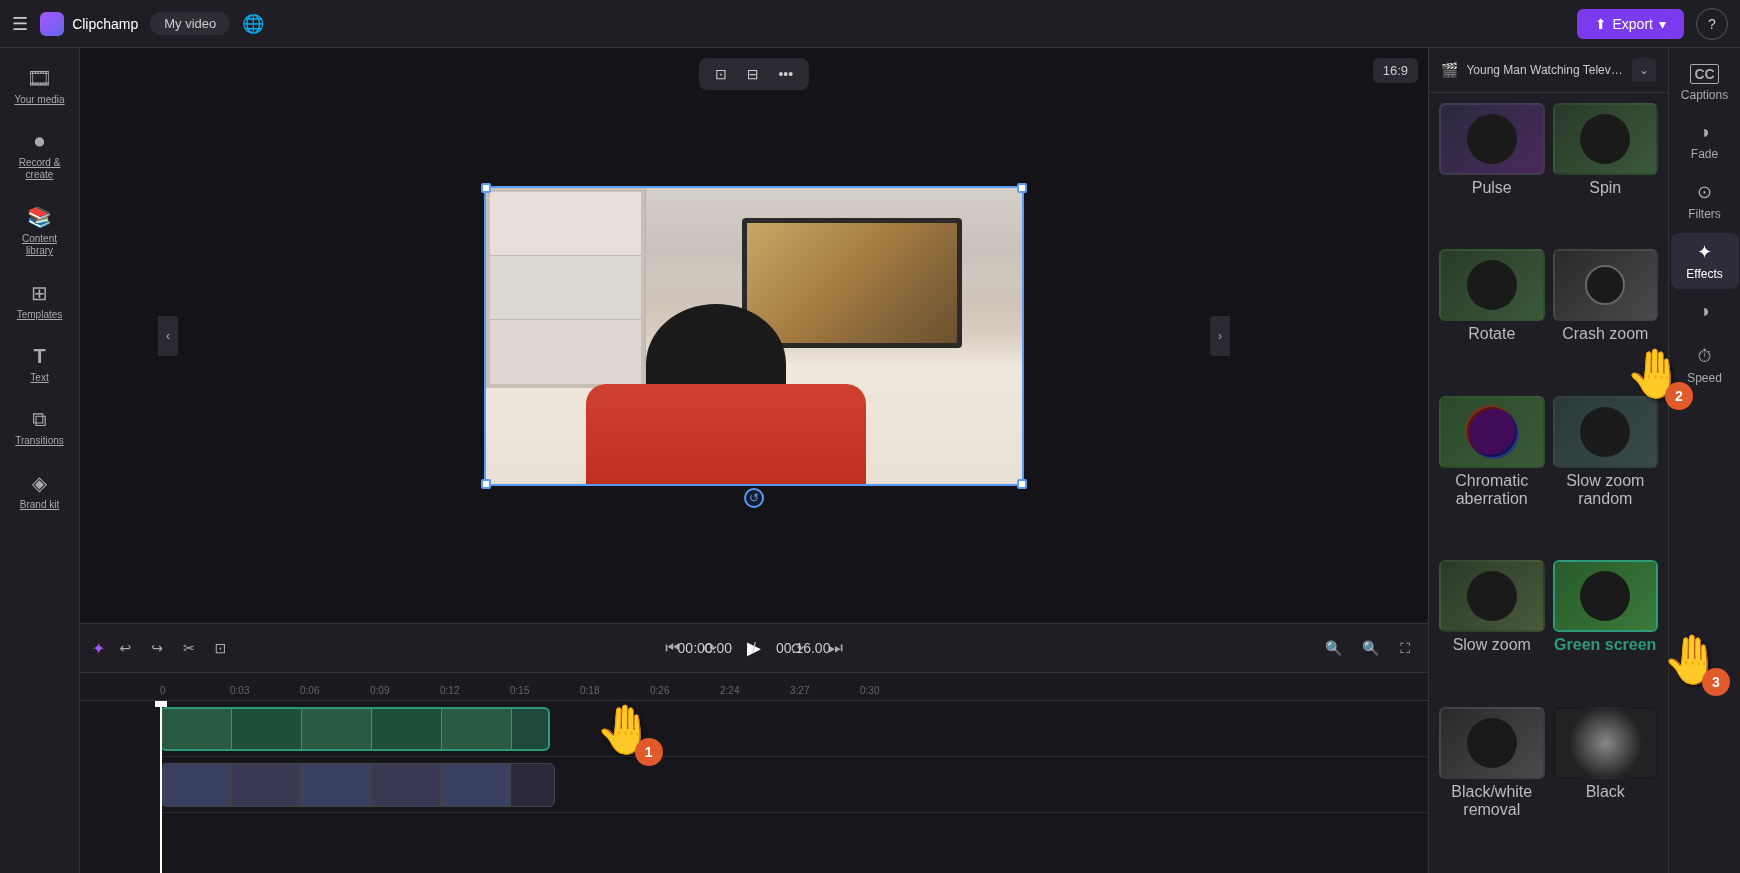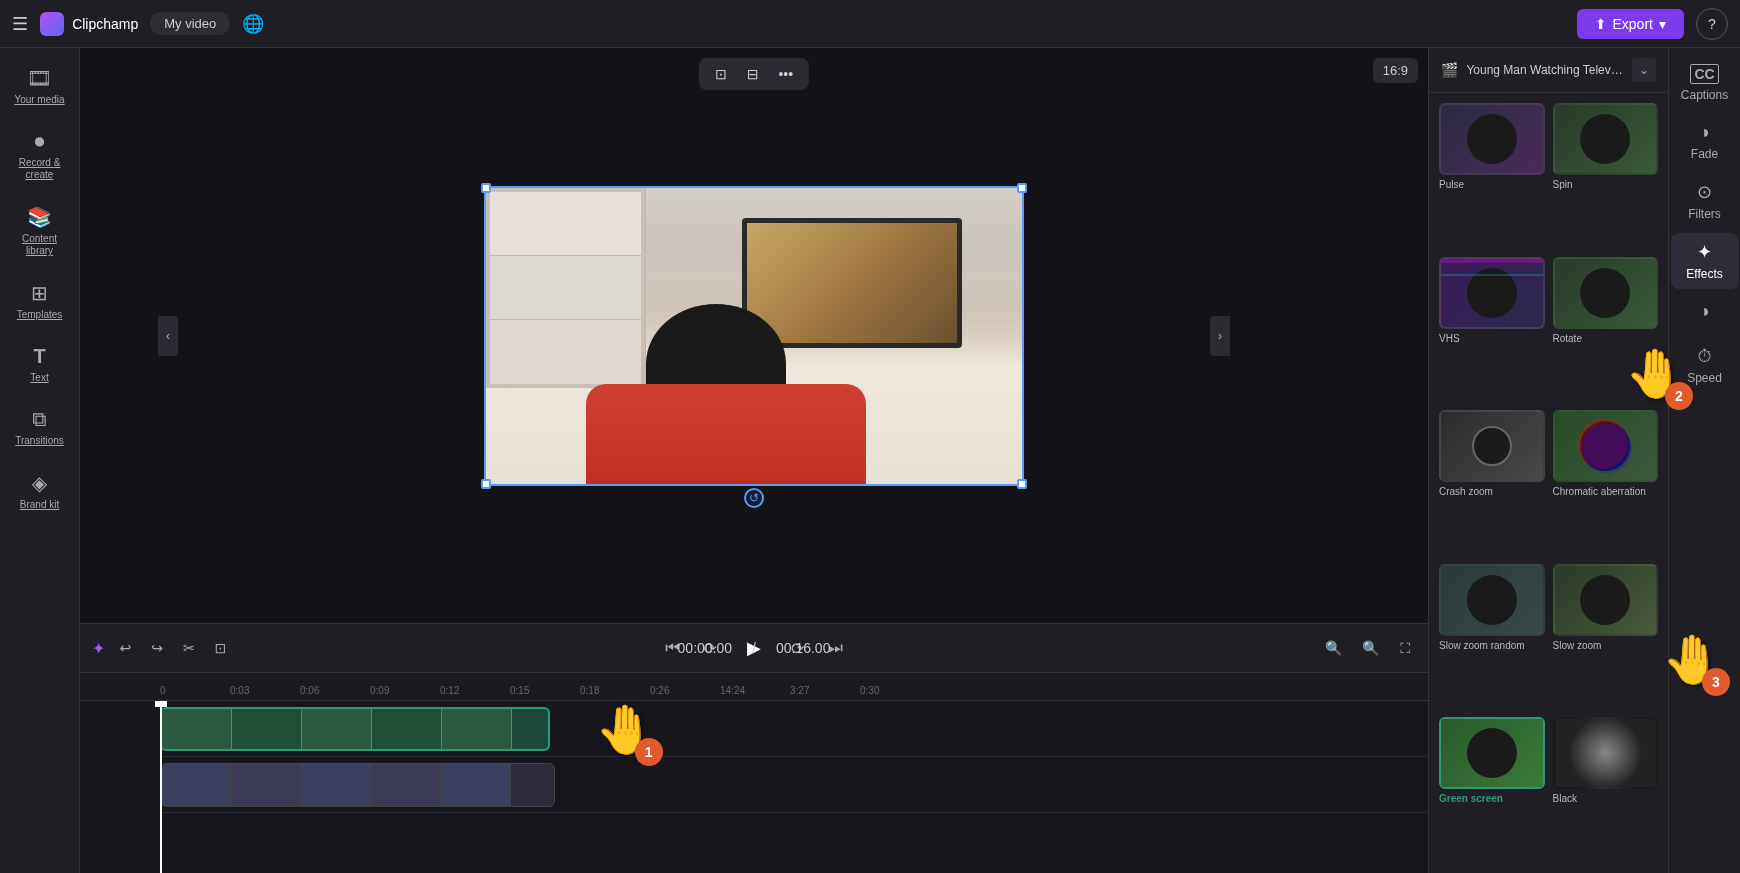--- a/index.html
+++ b/index.html
@@ -73,21 +73,21 @@
     .cursor-head { width: 12px; height: 12px; background: #fff; border-radius: 50% 50% 0 0; position: absolute; top: -6px; left: -5px; }
 
     
     .right-panel { width: 240px; background: #1e1e24; border-left: 1px solid #333; display: flex; flex-direction: column; flex-shrink: 0; overflow: hidden; }
     .right-panel-header { padding: 10px 12px; border-bottom: 1px solid #333; display: flex; align-items: center; gap: 8px; }
     .right-panel-header .vid-icon { font-size: 14px; color: #aaa; }
     .right-panel-header .vid-title { font-size: 12px; color: #ccc; flex: 1; overflow: hidden; text-overflow: ellipsis; white-space: nowrap; }
     .effects-grid { display: grid; grid-template-columns: 1fr 1fr; gap: 8px; padding: 10px; overflow-y: auto; flex: 1; }
     .effect-item { display: flex; flex-direction: column; gap: 4px; cursor: pointer; }
     .effect-thumb { width: 100%; height: 72px; border-radius: 6px; overflow: hidden; background: #2a2a36; border: 2px solid transparent; }
-    .effect-label { font-size: 10px; color: #bbb; text-align: left; }
+    .effect-label { font-size: 16px; color: #bbb; text-align: center; }
 
     
     .effects-sidebar { width: 72px; background: #1e1e24; border-left: 1px solid #333; display: flex; flex-direction: column; align-items: center; padding: 8px 0; gap: 4px; flex-shrink: 0; }
     .effects-sidebar-item { display: flex; flex-direction: column; align-items: center; gap: 4px; padding: 8px 6px; border-radius: 8px; cursor: pointer; width: 68px; }
     .effects-sidebar-item:hover, .effects-sidebar-item.active { background: #2d2d3a; }
     .effects-sidebar-item .icon { font-size: 18px; color: #aaa; }
     .effects-sidebar-item.active .icon { color: #fff; }
     .effects-sidebar-item .label { font-size: 12px; color: #aaa; text-align: center; }
     .effects-sidebar-item.active .label { color: #fff; }
 
@@ -243,21 +243,21 @@
       <div class="timeline-ruler">
         <div class="ruler-marks">
           <div class="ruler-mark">0</div>
           <div class="ruler-mark">0:03</div>
           <div class="ruler-mark">0:06</div>
           <div class="ruler-mark">0:09</div>
           <div class="ruler-mark">0:12</div>
           <div class="ruler-mark">0:15</div>
           <div class="ruler-mark">0:18</div>
           <div class="ruler-mark">0:26</div>
-          <div class="ruler-mark">14:24</div>
+          <div class="ruler-mark">2:24</div>
           <div class="ruler-mark">3:27</div>
           <div class="ruler-mark">0:30</div>
         </div>
       </div>
       <div class="timeline-tracks">
 
         <div class="timeline-cursor">
           <div class="cursor-head"></div>
         </div>
 
@@ -308,32 +308,20 @@
 
       <div class="effect-item">
         <div class="effect-thumb thumb-spin">
           <div style="width:100%;height:100%;background:linear-gradient(135deg,#2a3a2a,#3a5a3a);display:flex;align-items:center;justify-content:center;">
             <div style="width:50px;height:50px;border-radius:50%;background:#1a1a1a;"></div>
           </div>
         </div>
         <span class="effect-label">Spin</span>
       </div>
 
-      <div class="effect-item">
-        <div class="effect-thumb thumb-vhs">
-          <div style="width:100%;height:100%;background:linear-gradient(135deg,#3a1a5a,#2a2a4a);position:relative;overflow:hidden;">
-            <div style="position:absolute;top:0;left:0;width:100%;height:4px;background:rgba(255,0,255,0.3);"></div>
-            <div style="position:absolute;top:15px;left:0;width:100%;height:2px;background:rgba(0,255,255,0.2);"></div>
-            <div style="width:100%;height:100%;display:flex;align-items:center;justify-content:center;">
-              <div style="width:50px;height:50px;border-radius:50%;background:#1a1a1a;"></div>
-            </div>
-          </div>
-        </div>
-        <span class="effect-label">VHS</span>
-      </div>
 
       <div class="effect-item">
         <div class="effect-thumb thumb-rotate">
           <div style="width:100%;height:100%;background:linear-gradient(135deg,#2a3a2a,#3a5a3a);display:flex;align-items:center;justify-content:center;">
             <div style="width:50px;height:50px;border-radius:50%;background:#1a1a1a;transform:rotate(45deg);"></div>
           </div>
         </div>
         <span class="effect-label">Rotate</span>
       </div>
 
@@ -379,20 +367,28 @@
 
       <div class="effect-item">
         <div class="effect-thumb thumb-greenscreen" style="border: 2px solid #2d9a7a;">
           <div style="width:100%;height:100%;background:linear-gradient(135deg,#2a5a2a,#3a7a3a);display:flex;align-items:center;justify-content:center;">
             <div style="width:50px;height:50px;border-radius:50%;background:#1a1a1a;"></div>
           </div>
         </div>
         <span class="effect-label" style="color:#2d9a7a;font-weight:600;">Green screen</span>
       </div>
 
+      <div class="effect-item">
+        <div class="effect-thumb thumb-bwremoval">
+          <div style="width:100%;height:100%;background:linear-gradient(135deg,#2a2a2a,#4a4a4a);display:flex;align-items:center;justify-content:center;">
+            <div style="width:50px;height:50px;border-radius:50%;background:#1a1a1a;"></div>
+          </div>
+        </div>
+        <span class="effect-label">Black/white removal</span>
+      </div>
 
       <div class="effect-item">
         <div class="effect-thumb thumb-blur">
           <div style="width:100%;height:100%;background:radial-gradient(circle, #888 0%, #222 60%);display:flex;align-items:center;justify-content:center;">
           </div>
         </div>
         <span class="effect-label">Black</span>
       </div>
 
     </div>

